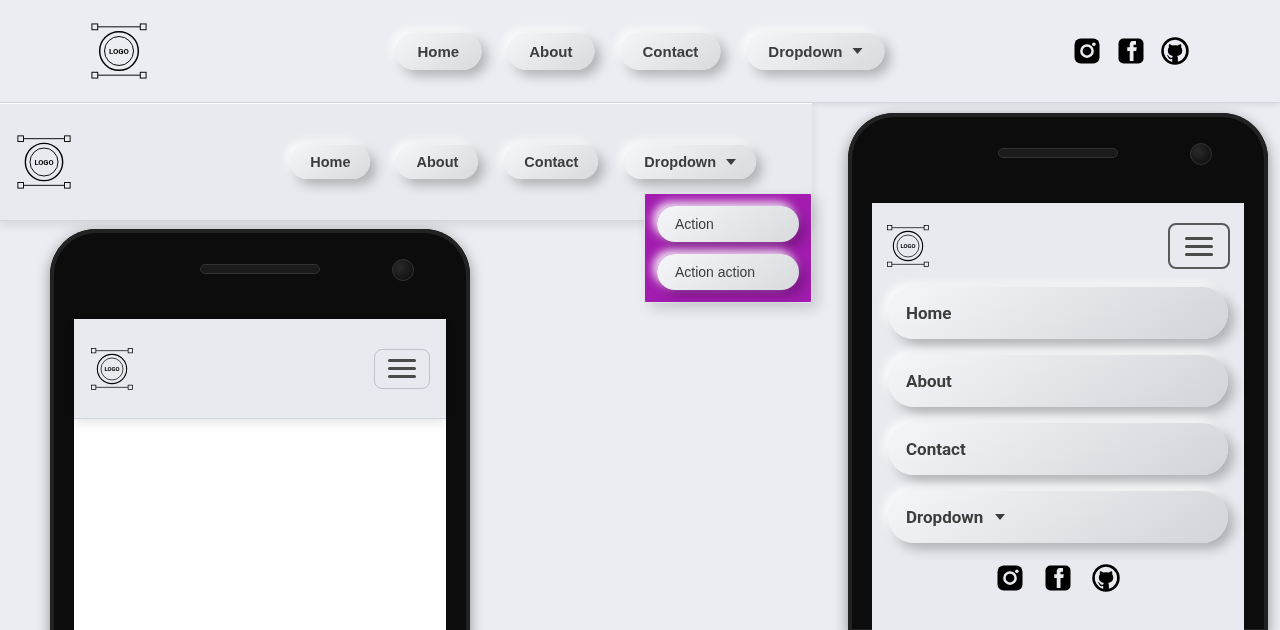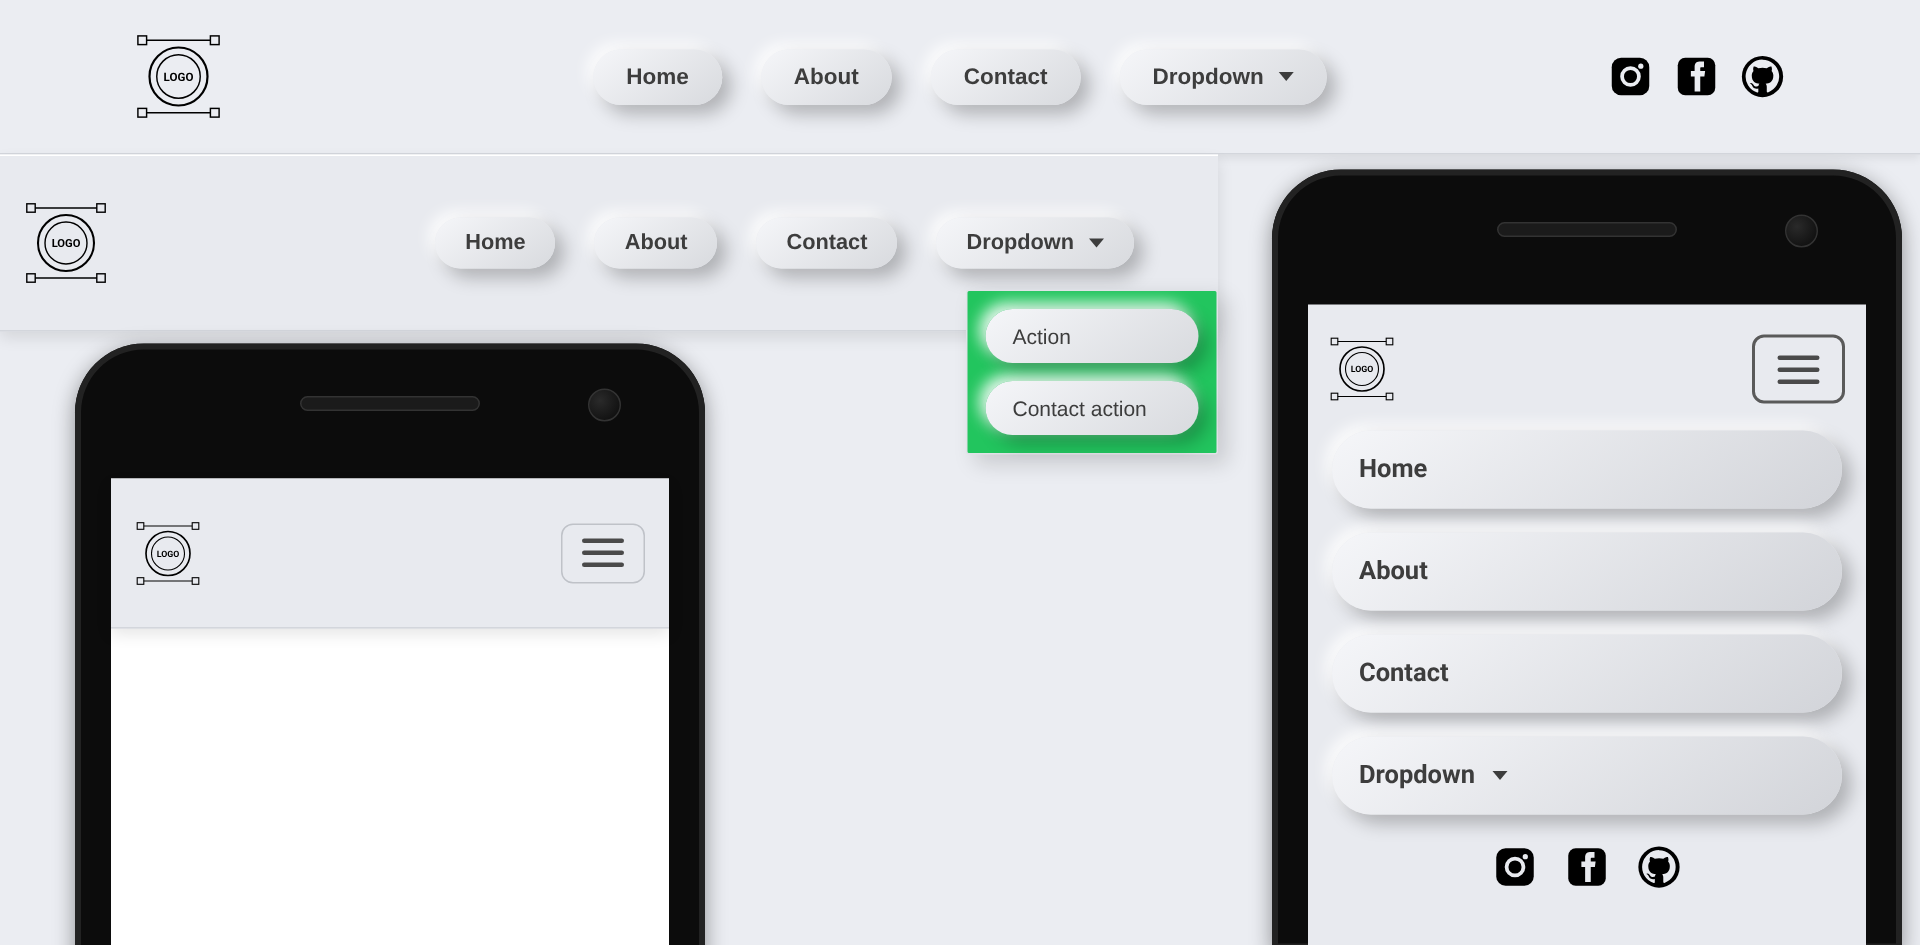--- a/index.html
+++ b/index.html
@@ -98,21 +98,21 @@
     gap: 26px;
     padding-right: 40px;
   }
   .variant-desktop .pill { padding: 9px 20px; font-size: 14.5px; }
 
   .dropdown-panel {
     position: absolute;
     left: 644px;
     top: 90px;
     width: 168px;
-    background: #22c55e;
+    background: #a21caf;
     border: 1px solid #e0e2e7;
     border-radius: 2px;
     padding: 12px;
     display: flex;
     flex-direction: column;
     gap: 12px;
     box-shadow: 6px 6px 14px rgba(0,0,0,.15);
   }
   .dropdown-panel .pill {
     width: 100%;
@@ -327,21 +327,21 @@
         <span class="caret"></span>
       </button>
     </div>
   </div>
 
   <div class="dropdown-panel">
     <button class="pill">
         <span>Action</span>
       </button>
     <button class="pill">
-        <span>Contact action</span>
+        <span>Action action</span>
       </button>
   </div>
 
   <div class="phone phone-left">
     <div class="earpiece"></div>
     <div class="cam"></div>
     <div class="screen">
       <div class="mobile-nav">
         <a class="logo" href="#">
           <svg width="44" height="44" viewBox="0 0 60 60">

